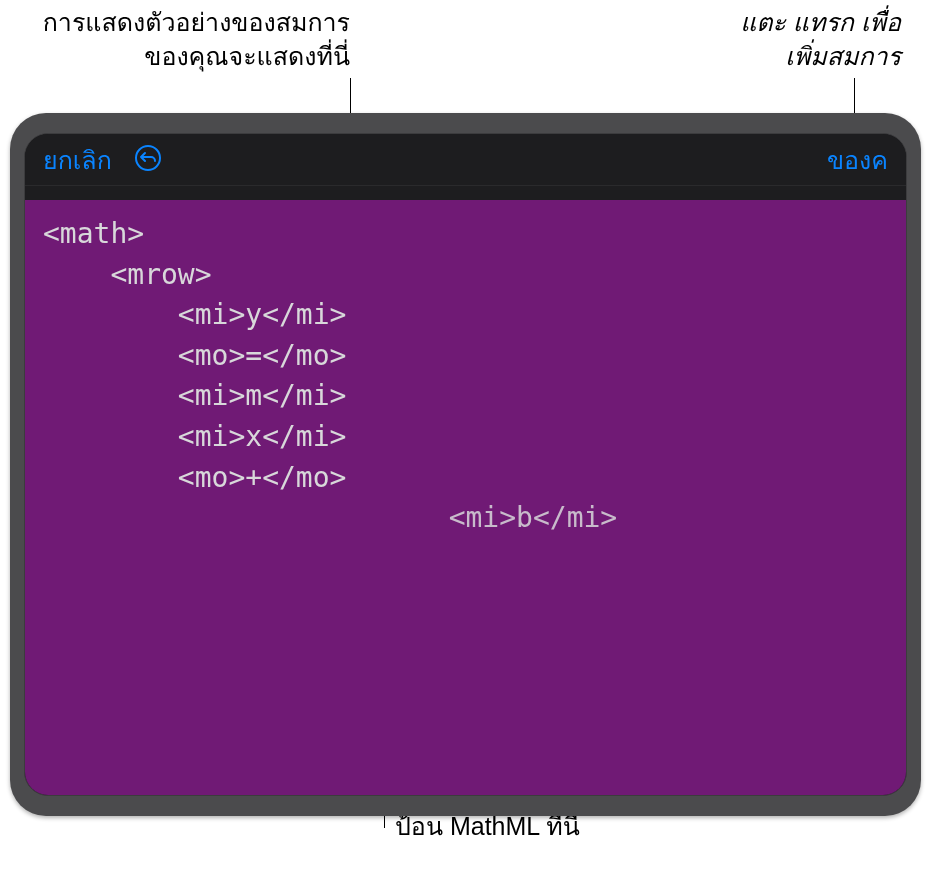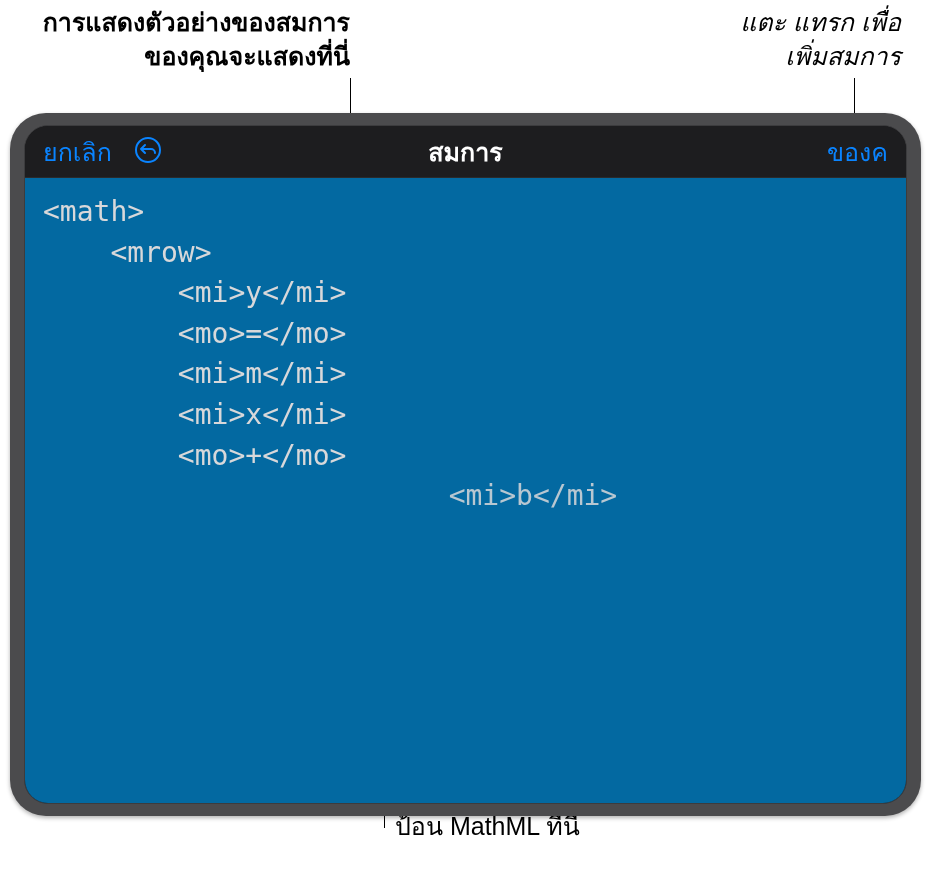--- a/index.html
+++ b/index.html
@@ -11,21 +11,21 @@
   .anno-right { right:30px; top:6px;  width:280px; }
   .anno-bottom{ left:395px; top:810px;width:260px; text-align:left; }
 
   
   .leader { position:absolute; background:#000; }
   .leader-v { width:1px; }
 
   
   .frame-outer {
     position:absolute; left:10px; top:113px; width:911px; height:703px;
-    background:#4b4b4d; border-radius:36px; padding:12px 14px;
+    background:#4b4b4d; border-radius:36px; padding:20px 14px;
     box-shadow:0 2px 4px rgba(0,0,0,.3);
   }
   .dialog {
     width:100%; height:100%; border-radius:24px; overflow:hidden;
     background:#1d1d1f; display:flex; flex-direction:column;
     border:1px solid #3c3c3e;
   }
 
   
   .hdr {
@@ -52,30 +52,30 @@
   }
   .eq {
     color:#fff; font-family:"STIX Two Math","Cambria Math",Georgia,serif;
     font-style:italic; font-size:140px; line-height:1; letter-spacing:6px;
     white-space:nowrap;
   }
   .eq .op { font-style:normal; padding:0 18px; }
 
   
   .codearea {
-    flex:1; background:#0369a1; color:#d8d8da;
+    flex:1; background:#701a75; color:#d8d8da;
     font-family:Menlo,Consolas,monospace; font-size:28px; line-height:1.45;
-    padding:14px 18px; white-space:pre; overflow:hidden;
+    padding:14px 18px; white-space:pre; overflow:hidden;margin-top:14px;
   }
   .code-line.cut { opacity:.85;text-align:center; }
 </style>
 </head>
 <body>
 
-<div class="anno anno-left" style="white-space: pre-line; font-weight: bold;">การแสดงตัวอย่างของสมการ
+<div class="anno anno-left" style="white-space: pre-line;">การแสดงตัวอย่างของสมการ
 ของคุณจะแสดงที่นี่</div>
 <div class="anno anno-right" style="white-space: pre-line; font-style: italic;">แตะ แทรก เพื่อ
 เพิ่มสมการ</div>
 <div class="anno anno-bottom">ป้อน MathML ที่นี่</div>
 
 <div class="leader leader-v" style="left:350px; top:78px; height:156px;"></div>
 <div class="leader leader-v" style="left:854px; top:78px; height:58px;"></div>
 <div class="leader leader-v" style="left:384px; top:766px; height:62px;"></div>
 
 <div class="frame-outer">
@@ -84,21 +84,20 @@
     <div class="hdr">
       <div class="hdr-left">
         <span class="hdr-btn">ยกเลิก</span>
         <span>
           <svg class="undo-icon" viewBox="0 0 28 28">
             <circle cx="14" cy="14" r="12"></circle>
             <path d="M11 9 L7 13 L11 17 M7 13 H17 A4 4 0 0 1 21 17"></path>
           </svg>
         </span>
       </div>
-      <div class="hdr-title">สมการ</div>
       <div class="hdr-right">
         <span class="hdr-btn">ของค</span>
       </div>
     </div>
 
 
     <div class="codearea"><div class="code-line">&lt;math&gt;</div><div class="code-line">    &lt;mrow&gt;</div><div class="code-line">        &lt;mi&gt;y&lt;/mi&gt;</div><div class="code-line">        &lt;mo&gt;=&lt;/mo&gt;</div><div class="code-line">        &lt;mi&gt;m&lt;/mi&gt;</div><div class="code-line">        &lt;mi&gt;x&lt;/mi&gt;</div><div class="code-line">        &lt;mo&gt;+&lt;/mo&gt;</div><div class="code-line cut">        &lt;mi&gt;b&lt;/mi&gt;</div></div>
 
   </div>
 </div>

